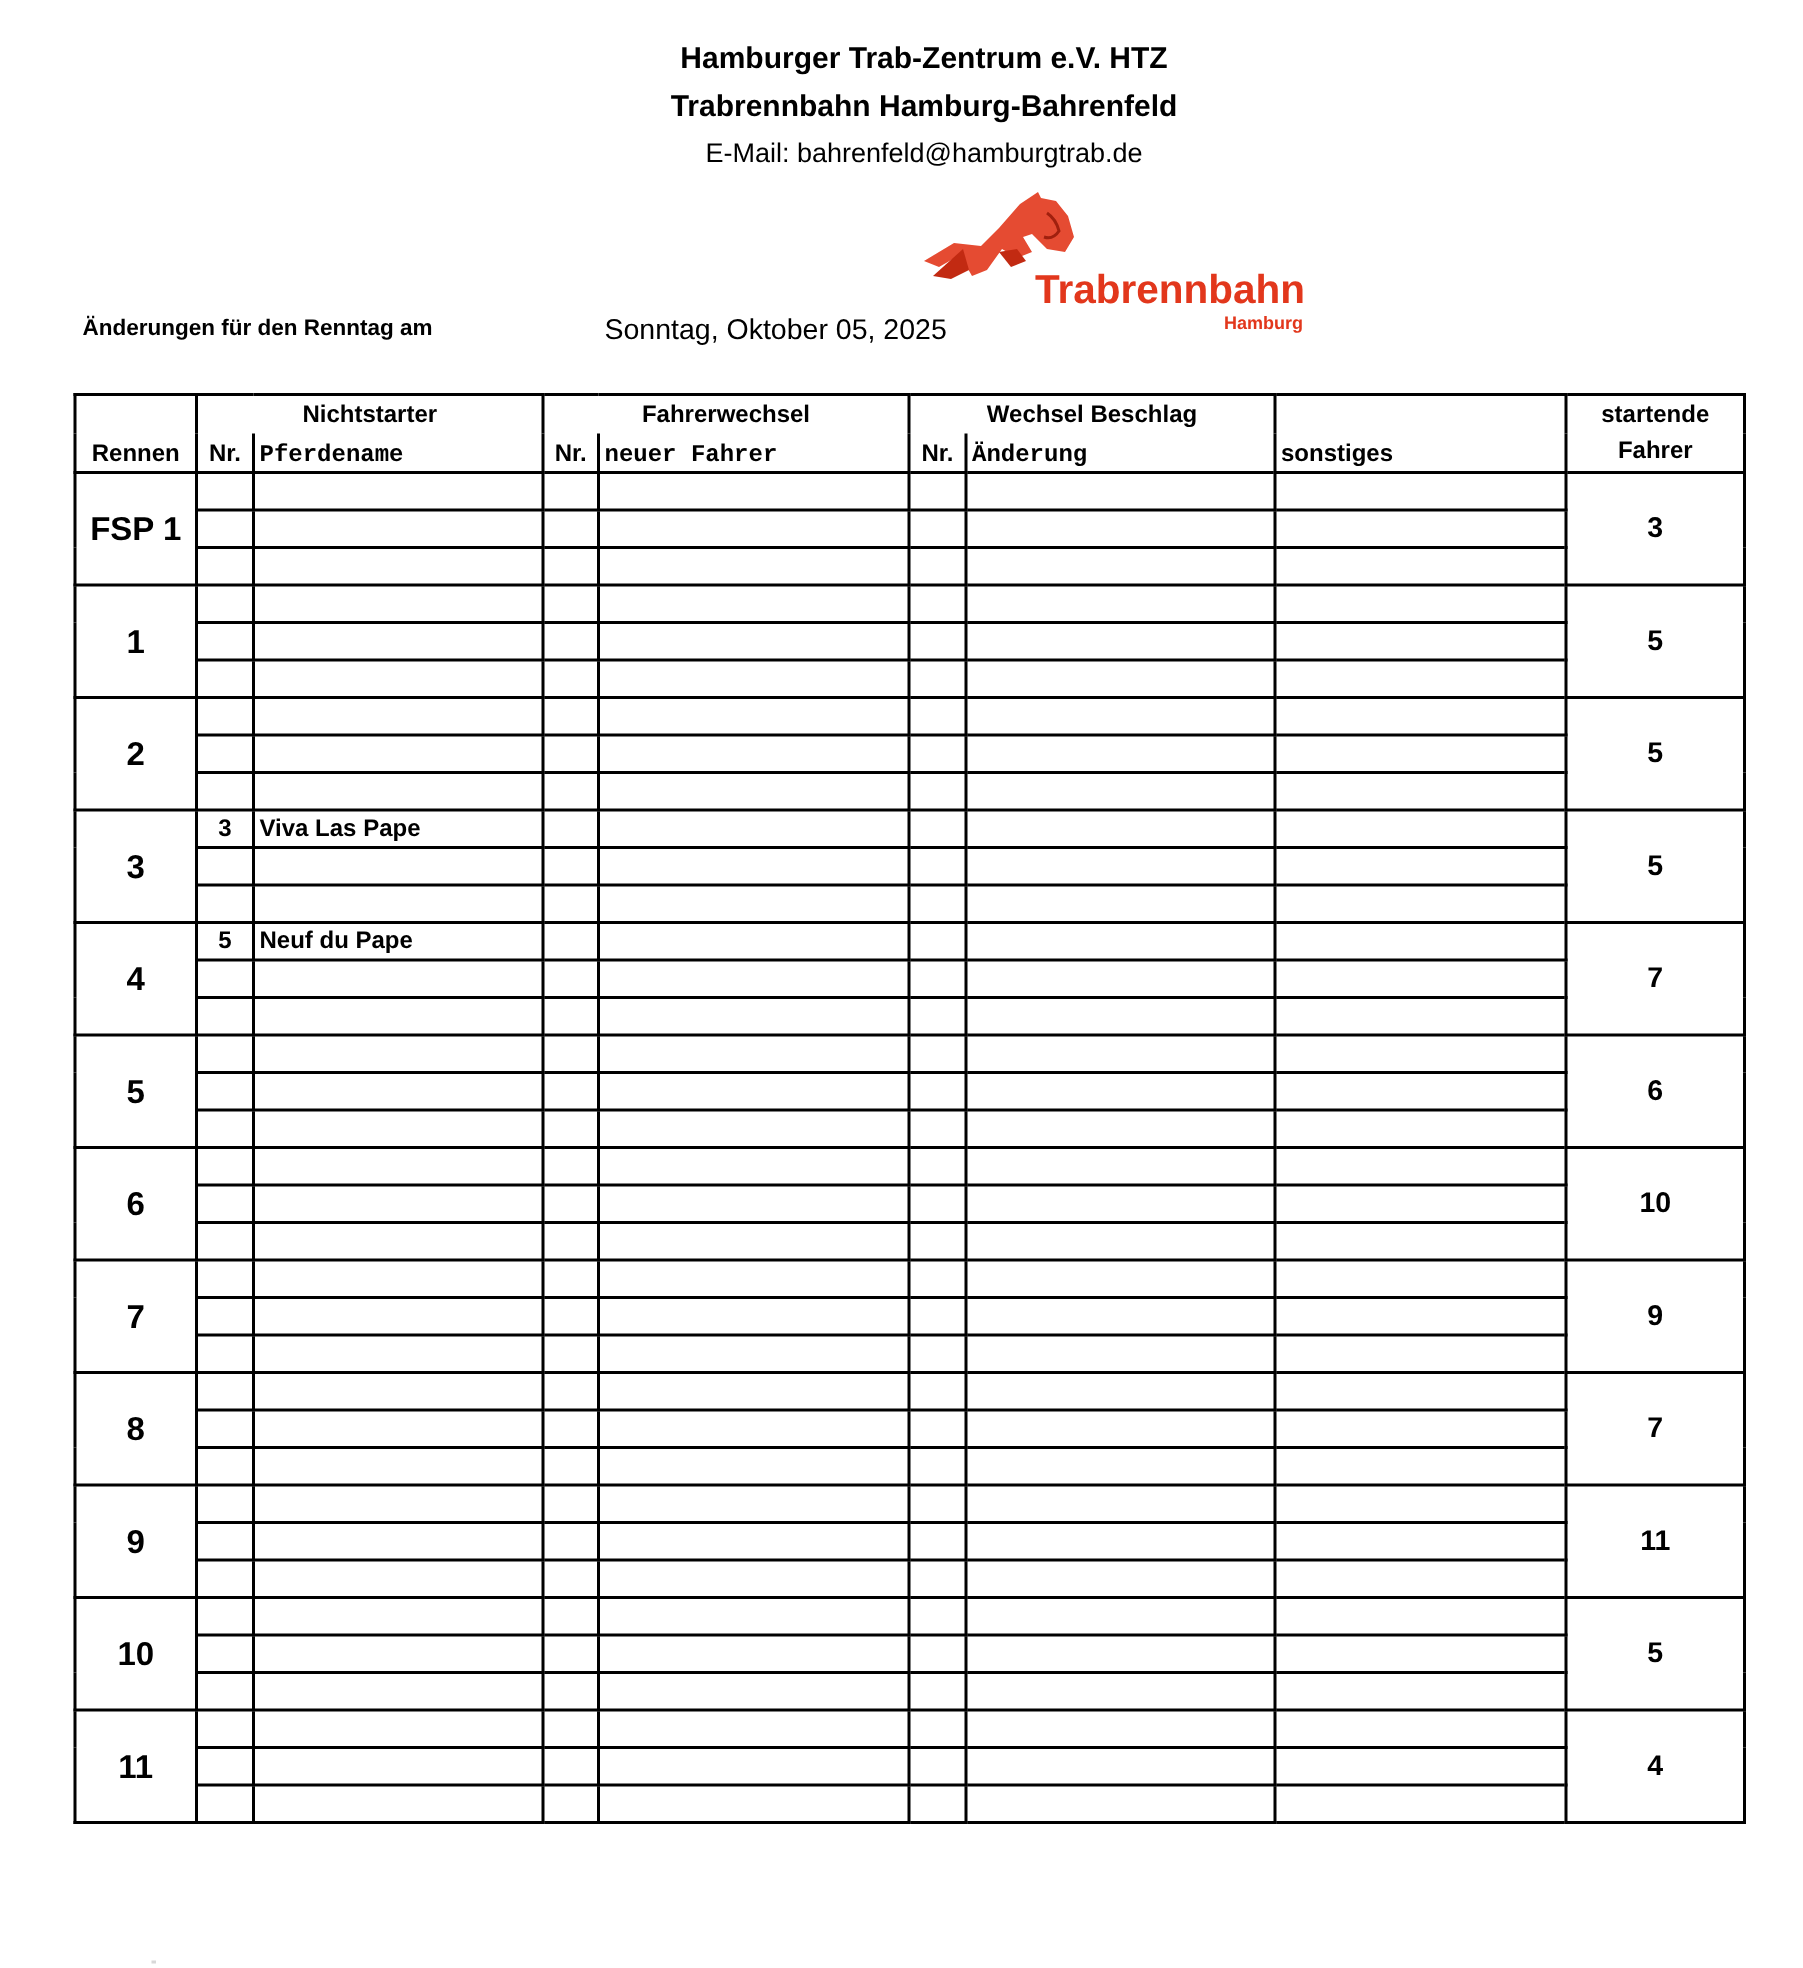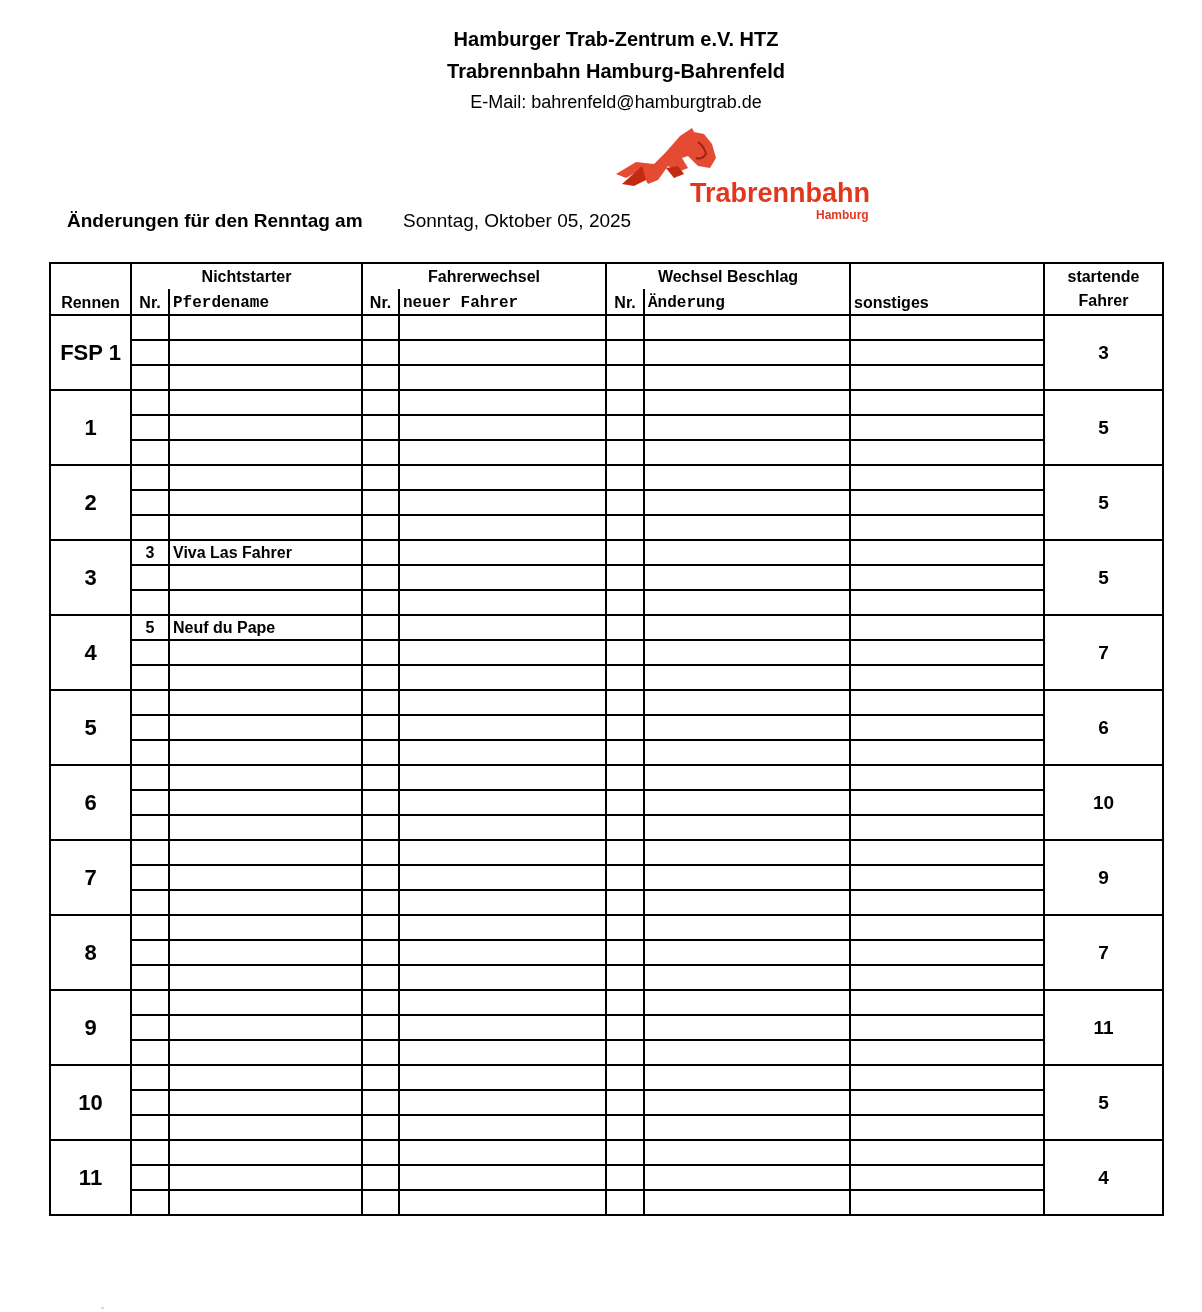--- a/index.html
+++ b/index.html
@@ -3,21 +3,21 @@
   <meta charset="utf-8">
   <style>
     html, body { margin: 0; padding: 0; background: #ffffff; }
     body { width: 1202px; height: 1312px; position: relative; overflow: hidden;
            font-family: "Liberation Sans", "DejaVu Sans", sans-serif; color: #000; }
     .hdr { position: absolute; left: 0; width: 1232px; text-align: center; }
     .org { top: 28px; font-size: 20px; font-weight: bold; }
     .track { top: 60px; font-size: 20px; font-weight: bold; }
     .email { top: 92px; font-size: 18px; }
     .logo { position: absolute; left: 608px; top: 122px; width: 290px; height: 105px; }
-    .changes-label { position: absolute; left: 67px; top: 210px; font-size: 19px; font-weight: bold; }
+    .changes-label { position: absolute; left: 55px; top: 210px; font-size: 15px; font-weight: bold; }
     .race-date { position: absolute; left: 403px; top: 210px; font-size: 19px; font-weight: normal; }
 
     table.sheet { position: absolute; left: 49px; top: 262px; border-collapse: collapse; table-layout: fixed; }
     table.sheet td, table.sheet th { padding: 0; border: 2px solid #000; overflow: hidden; white-space: nowrap; }
     table.sheet th { font-size: 16px; font-weight: bold; line-height: 22px; margin-top: 17px; }
     .outer-top th { border-top: 4px solid #000; }
     .hdr-row2 th { border-bottom: 4px solid #000; vertical-align: bottom; }
     th.first { border-left: 4px solid #000; }
     th.last { border-right: 4px solid #000; }
     .grp { text-align: center; border-bottom: none !important; vertical-align: top; padding-top: 2px !important; }
@@ -171,21 +171,21 @@
         <td class="cell txt"></td>
         <td class="cell nr"></td>
         <td class="cell txt"></td>
         <td class="cell nr"></td>
         <td class="cell txt"></td>
         <td class="cell txt"></td>
       </tr>
       <tr>
         <td class="race" rowspan="3">3</td>
         <td class="cell nr">3</td>
-        <td class="cell txt">Viva Las Fahrer</td>
+        <td class="cell txt">Viva Las Pape</td>
         <td class="cell nr"></td>
         <td class="cell txt"></td>
         <td class="cell nr"></td>
         <td class="cell txt"></td>
         <td class="cell txt"></td>
         <td class="starters" rowspan="3">5</td>
       </tr>
       <tr>
         <td class="cell nr"></td>
         <td class="cell txt"></td>

